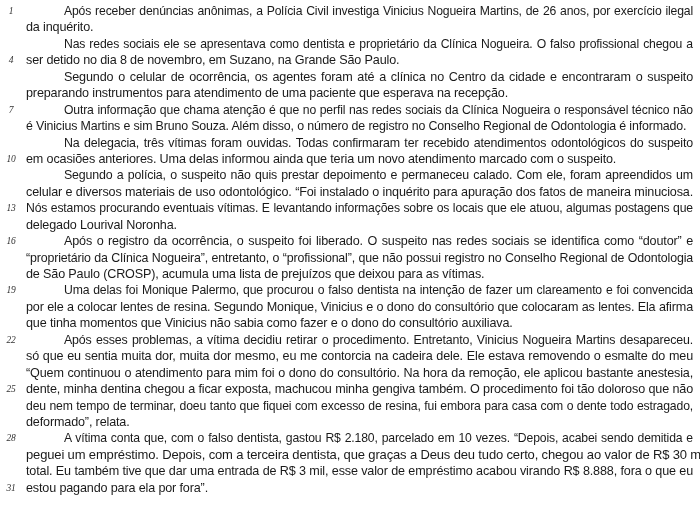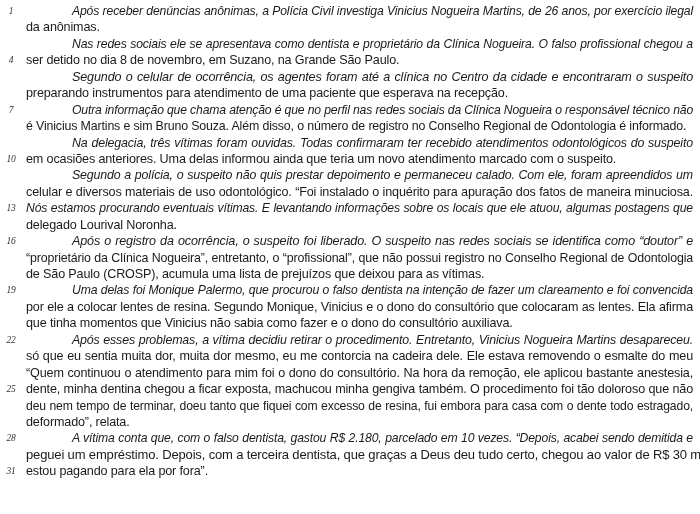--- a/index.html
+++ b/index.html
@@ -39,34 +39,34 @@
     font-family: "Liberation Serif", serif;
   }
   .txt {
     position: absolute;
     left: 26px;
     right: 7px;
     white-space: nowrap;
     text-align: justify;
     text-align-last: justify;
   }
-  .txt.indent { left: 72px; font-style: italic; }
+  .txt.indent { left: 64px; }
   .txt.last { text-align-last: left; }
 </style>
 </head>
 <body>
 
 <div class="doc" id="doc">
     <div class="line">
       <span class="ln">1</span>
       <span class="txt indent" style="white-space: nowrap; font-size: 12.2px;">Após receber denúncias anônimas, a Polícia Civil investiga Vinicius Nogueira Martins, de 26 anos, por exercício ilegal</span>
     </div>
     <div class="line">
       <span class="ln"></span>
-      <span class="txt last" style="white-space: nowrap;">da anônimas.</span>
+      <span class="txt last" style="white-space: nowrap;">da inquérito.</span>
     </div>
     <div class="line">
       <span class="ln"></span>
       <span class="txt indent" style="white-space: nowrap; font-size: 12.2px;">Nas redes sociais ele se apresentava como dentista e proprietário da Clínica Nogueira. O falso profissional chegou a</span>
     </div>
     <div class="line">
       <span class="ln">4</span>
       <span class="txt last" style="white-space: nowrap;">ser detido no dia 8 de novembro, em Suzano, na Grande São Paulo.</span>
     </div>
     <div class="line">
@@ -96,21 +96,21 @@
     <div class="line">
       <span class="ln"></span>
       <span class="txt indent" style="white-space: nowrap; font-size: 12.4px;">Segundo a polícia, o suspeito não quis prestar depoimento e permaneceu calado. Com ele, foram apreendidos um</span>
     </div>
     <div class="line">
       <span class="ln"></span>
       <span class="txt" style="white-space: nowrap;">celular e diversos materiais de uso odontológico. “Foi instalado o inquérito para apuração dos fatos de maneira minuciosa.</span>
     </div>
     <div class="line">
       <span class="ln">13</span>
-      <span class="txt" style="white-space: nowrap; font-size: 12.2px; font-style: italic;">Nós estamos procurando eventuais vítimas. E levantando informações sobre os locais que ele atuou, algumas postagens que</span>
+      <span class="txt" style="white-space: nowrap; font-size: 12.2px;">Nós estamos procurando eventuais vítimas. E levantando informações sobre os locais que ele atuou, algumas postagens que</span>
     </div>
     <div class="line">
       <span class="ln"></span>
       <span class="txt last" style="white-space: nowrap;">delegado Lourival Noronha.</span>
     </div>
     <div class="line">
       <span class="ln">16</span>
       <span class="txt indent" style="white-space: nowrap;">Após o registro da ocorrência, o suspeito foi liberado. O suspeito nas redes sociais se identifica como “doutor” e</span>
     </div>
     <div class="line">
@@ -159,16 +159,20 @@
     </div>
     <div class="line">
       <span class="ln">28</span>
       <span class="txt indent" style="white-space: nowrap; font-size: 12.2px;">A vítima conta que, com o falso dentista, gastou R$ 2.180, parcelado em 10 vezes. “Depois, acabei sendo demitida e</span>
     </div>
     <div class="line">
       <span class="ln"></span>
       <span class="txt" style="white-space: nowrap; font-size: 13px;">peguei um empréstimo. Depois, com a terceira dentista, que graças a Deus deu tudo certo, chegou ao valor de R$ 30 mil no</span>
     </div>
     <div class="line">
+      <span class="ln"></span>
+      <span class="txt" style="white-space: nowrap;">total. Eu também tive que dar uma entrada de R$ 3 mil, esse valor de empréstimo acabou virando R$ 8.888, fora o que eu</span>
+    </div>
+    <div class="line">
       <span class="ln">31</span>
       <span class="txt last" style="white-space: nowrap;">estou pagando para ela por fora”.</span>
     </div>
   </div>
 
 </body></html>

